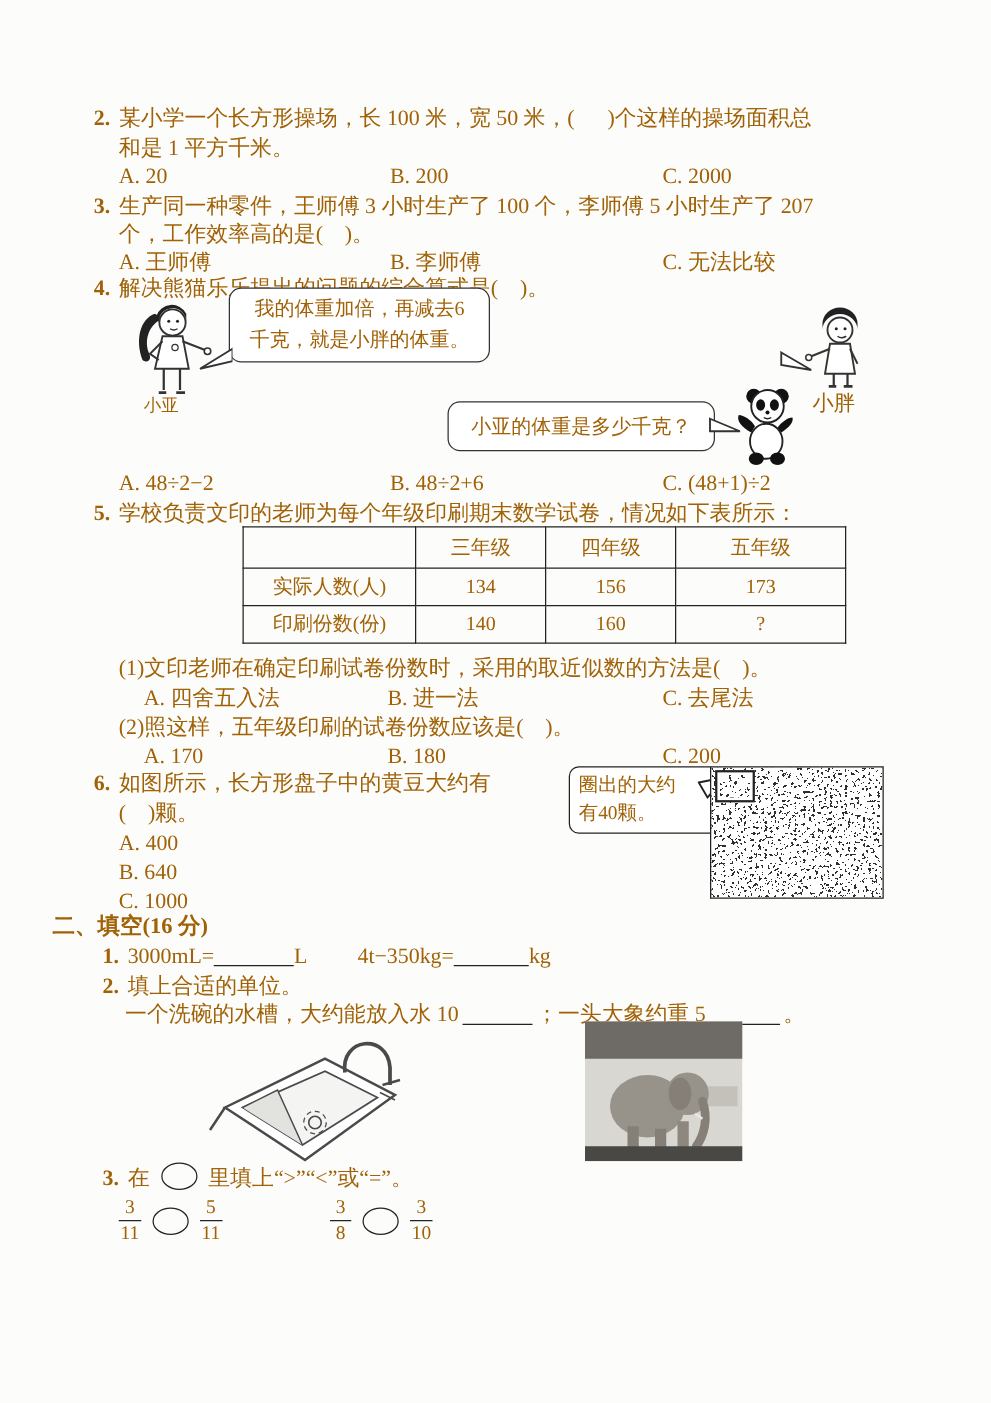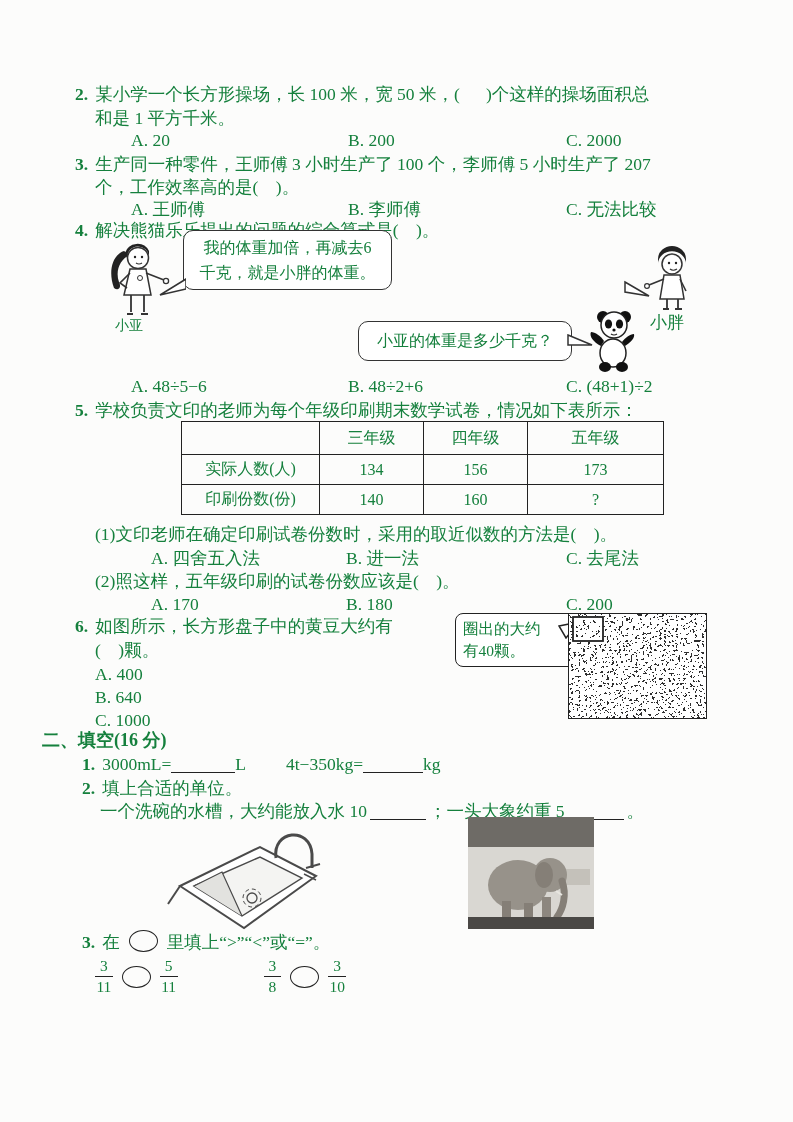--- a/index.html
+++ b/index.html
@@ -1,30 +1,30 @@
 <!DOCTYPE html>
 <html><head>
 <meta charset="utf-8">
 <style>
   html,body{margin:0;padding:0;background:#e8e8e8;}
   #page{position:relative;width:793px;height:1122px;background:#fcfcfb;overflow:hidden;
-        font-family:"Liberation Serif","DejaVu Serif",serif;color:#15803d;}
+        font-family:"Liberation Serif","DejaVu Serif",serif;color:#a16207;}
   .abs{position:absolute;}
   .ln{position:absolute;left:75px;font-size:17.5px;line-height:22px;white-space:nowrap;}
   .in{left:95px;}
   .num{font-weight:bold;margin-right:7px;}
   .opts{display:flex;}
-  .opts .o1{display:inline-block;width:217px;margin-left:36px;}
+  .opts .o1{display:inline-block;width:217px;}
   .opts .o2{display:inline-block;width:218px;}
   .sopts .o1{width:195px;}
   .sopts .o2{width:220px;}
   .bubble{position:absolute;border:1.6px solid #333;border-radius:10px;background:#fff;
           font-size:16px;text-align:center;display:flex;flex-direction:column;justify-content:center;}
   .tailsvg{position:absolute;}
-  table.grade{position:absolute;left:181px;top:421px;border-collapse:collapse;font-size:16px;}
+  table.grade{position:absolute;left:194px;top:421px;border-collapse:collapse;font-size:16px;}
   table.grade td{border:1.6px solid #222;text-align:center;padding:0;}
   table.grade tr td{height:29px;}
   table.grade tr.hd td{height:32px;}
   .c0{width:137px;} .c1{width:103px;} .c2{width:103px;} .c3{width:135px;}
   .blank{display:inline-block;border-bottom:1.7px solid #222;height:17px;vertical-align:-3px;}
   .circle{display:inline-block;width:27px;height:20px;border:1.7px solid #222;border-radius:50%;
           vertical-align:-4px;margin:0 9px;background:#fcfcfb;}
   .fracrow{position:absolute;left:95px;top:956px;display:flex;align-items:center;}
   .frac{display:inline-block;text-align:center;font-size:15.5px;line-height:20px;}
   .frac .fn{display:block;border-bottom:1.7px solid #222;padding:0 5px;}
@@ -117,21 +117,21 @@
     <circle cx="31" cy="22" r="1.6" fill="#111"></circle>
     <path d="M28,26 q3,2 6,0" fill="none" stroke="#222" stroke-width="1.2"></path>
     <ellipse cx="30" cy="45" rx="13" ry="14" fill="#fff" stroke="#222" stroke-width="1.5"></ellipse>
     <path d="M18,38 C10,34 6,28 8,24 C12,24 18,28 21,33 Z" fill="#111"></path>
     <path d="M42,38 C48,34 52,30 51,26 C47,26 42,30 39,34 Z" fill="#111"></path>
     <ellipse cx="22" cy="59" rx="6" ry="5" fill="#111"></ellipse>
     <ellipse cx="39" cy="59" rx="6" ry="5" fill="#111"></ellipse>
   </svg>
 
   <div class="ln in opts" style="top:375px">
-    <span class="o1">A. 48÷5−6</span>
+    <span class="o1">A. 48÷2−2</span>
     <span class="o2">B. 48÷2+6</span>
     <span>C. (48+1)÷2</span>
   </div>
 
   <div class="ln" style="top:399px"><span class="num">5.</span><span>学校负责文印的老师为每个年级印刷期末数学试卷，情况如下表所示：</span></div>
 
   <table class="grade">
     <tbody>
         <tr class="hd">
       <td class="c0"></td>

